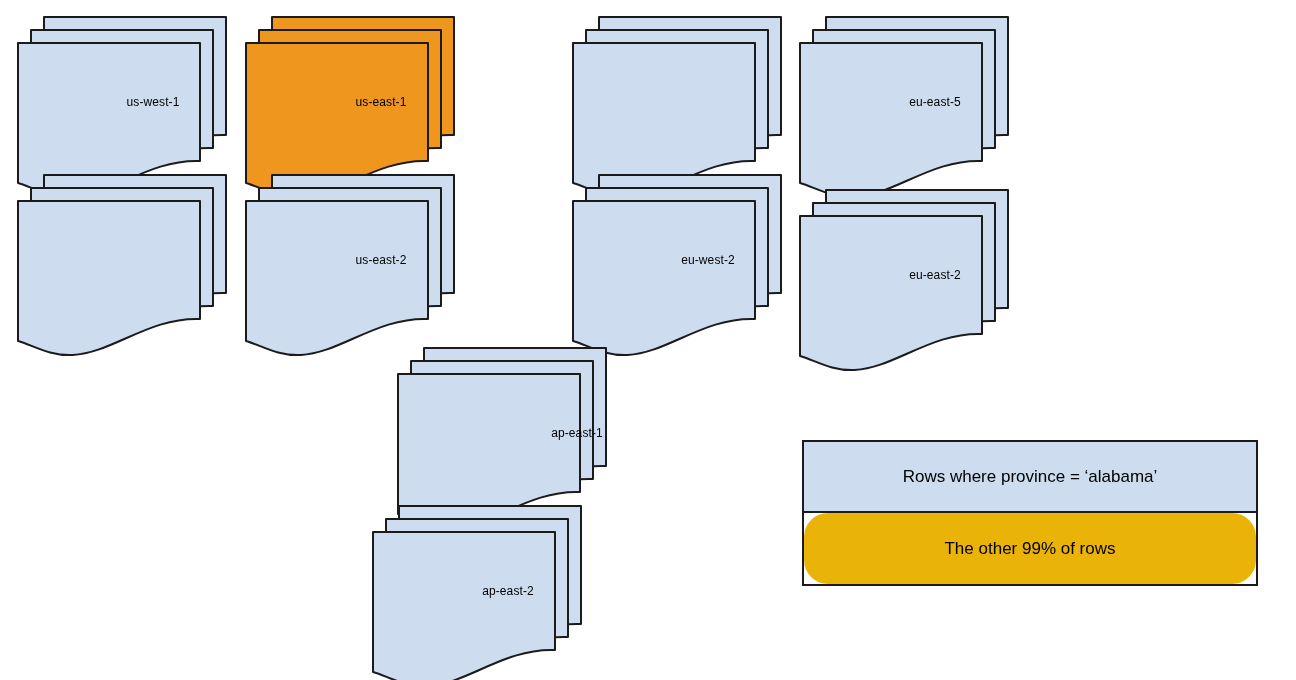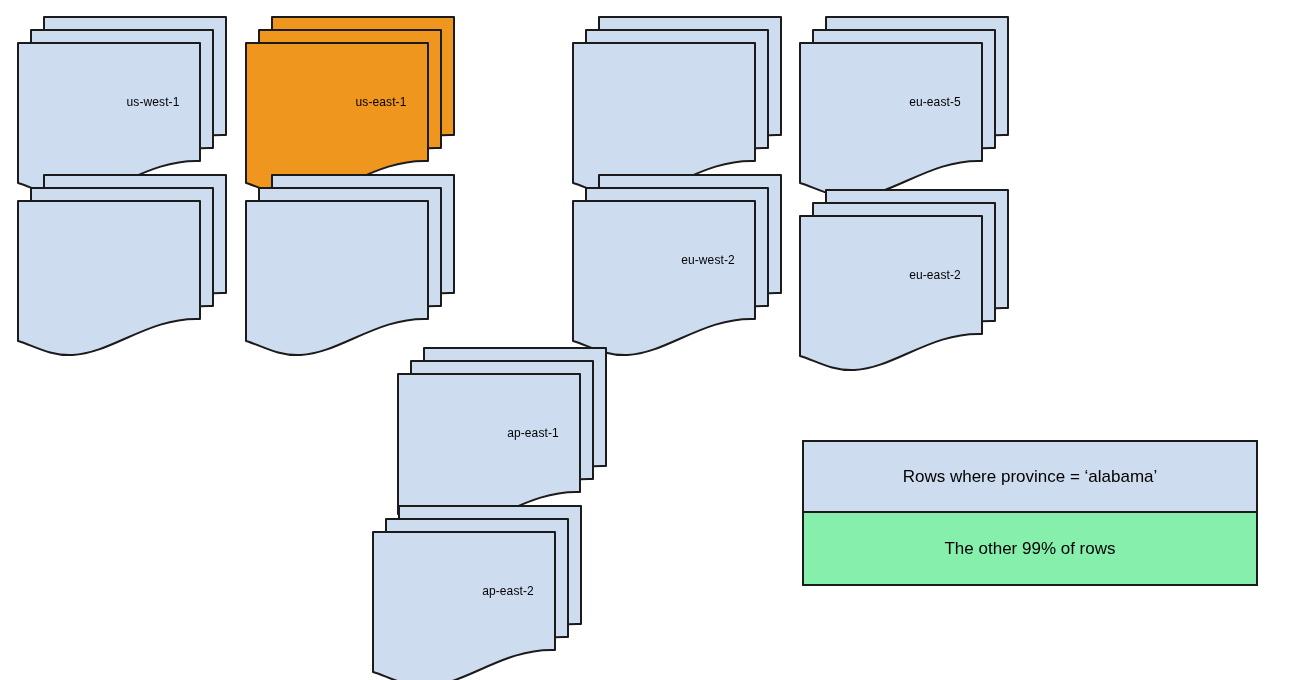--- a/index.html
+++ b/index.html
@@ -146,20 +146,21 @@
           <g transform="translate(26,0)">
             <path d="M0,0 L182,0 L182,118 C131.04,116 94.64,152 54.6,154 C30.94,155 14.56,144 0,140 Z" fill="#cedcf0" stroke="#1b1b1b" stroke-width="2" stroke-linejoin="round"></path>
           </g>
           <g transform="translate(13,13)">
             <path d="M0,0 L182,0 L182,118 C131.04,116 94.64,152 54.6,154 C30.94,155 14.56,144 0,140 Z" fill="#cedcf0" stroke="#1b1b1b" stroke-width="2" stroke-linejoin="round"></path>
           </g>
           <g transform="translate(0,26)">
             <path d="M0,0 L182,0 L182,118 C131.04,116 94.64,152 54.6,154 C30.94,155 14.56,144 0,140 Z" fill="#cedcf0" stroke="#1b1b1b" stroke-width="2" stroke-linejoin="round"></path>
           </g>
         </svg>
+        <div class="stack-label" style="transform: translate(0px, 26px);">us-east-2</div>
       </div>
       <div class="stack" style="left: 573px; top: 175px; text-decoration: underline;">
         <svg width="212" height="188">
           <g transform="translate(26,0)">
             <path d="M0,0 L182,0 L182,118 C131.04,116 94.64,152 54.6,154 C30.94,155 14.56,144 0,140 Z" fill="#cedcf0" stroke="#1b1b1b" stroke-width="2" stroke-linejoin="round"></path>
           </g>
           <g transform="translate(13,13)">
             <path d="M0,0 L182,0 L182,118 C131.04,116 94.64,152 54.6,154 C30.94,155 14.56,144 0,140 Z" fill="#cedcf0" stroke="#1b1b1b" stroke-width="2" stroke-linejoin="round"></path>
           </g>
           <g transform="translate(0,26)">
@@ -187,21 +188,21 @@
           <g transform="translate(26,0)">
             <path d="M0,0 L182,0 L182,118 C131.04,116 94.64,152 54.6,154 C30.94,155 14.56,144 0,140 Z" fill="#cedcf0" stroke="#1b1b1b" stroke-width="2" stroke-linejoin="round"></path>
           </g>
           <g transform="translate(13,13)">
             <path d="M0,0 L182,0 L182,118 C131.04,116 94.64,152 54.6,154 C30.94,155 14.56,144 0,140 Z" fill="#cedcf0" stroke="#1b1b1b" stroke-width="2" stroke-linejoin="round"></path>
           </g>
           <g transform="translate(0,26)">
             <path d="M0,0 L182,0 L182,118 C131.04,116 94.64,152 54.6,154 C30.94,155 14.56,144 0,140 Z" fill="#cedcf0" stroke="#1b1b1b" stroke-width="2" stroke-linejoin="round"></path>
           </g>
         </svg>
-        <div class="stack-label" style="transform: translate(0px, 26px);">ap-east-1</div>
+        <div class="stack-label" style="transform: translate(0px, 26px); margin-left: 44px;">ap-east-1</div>
       </div>
       <div class="stack" style="left: 373px; top: 506px;">
         <svg width="212" height="188">
           <g transform="translate(26,0)">
             <path d="M0,0 L182,0 L182,118 C131.04,116 94.64,152 54.6,154 C30.94,155 14.56,144 0,140 Z" fill="#cedcf0" stroke="#1b1b1b" stroke-width="2" stroke-linejoin="round"></path>
           </g>
           <g transform="translate(13,13)">
             <path d="M0,0 L182,0 L182,118 C131.04,116 94.64,152 54.6,154 C30.94,155 14.56,144 0,140 Z" fill="#cedcf0" stroke="#1b1b1b" stroke-width="2" stroke-linejoin="round"></path>
           </g>
           <g transform="translate(0,26)">
@@ -209,18 +210,18 @@
           </g>
         </svg>
         <div class="stack-label" style="transform: translate(0px, 26px);">ap-east-2</div>
       </div>
     </div>
 
   <div class="legend" id="legend" style="left: 802px; top: 440px; width: 456px; height: 146px;">
     <div class="legend-row top" id="legend-row-0" style="background: rgb(206, 220, 240);">
       <span>Rows where province = ‘alabama’</span>
     </div>
-    <div class="legend-row" id="legend-row-1" style="background: #86efac;">
+    <div class="legend-row" id="legend-row-1" style="background: #eab308; border-radius: 24px;">
       <span>The other 99% of rows</span>
     </div>
   </div>
 
 </div>
 
 </body></html>

